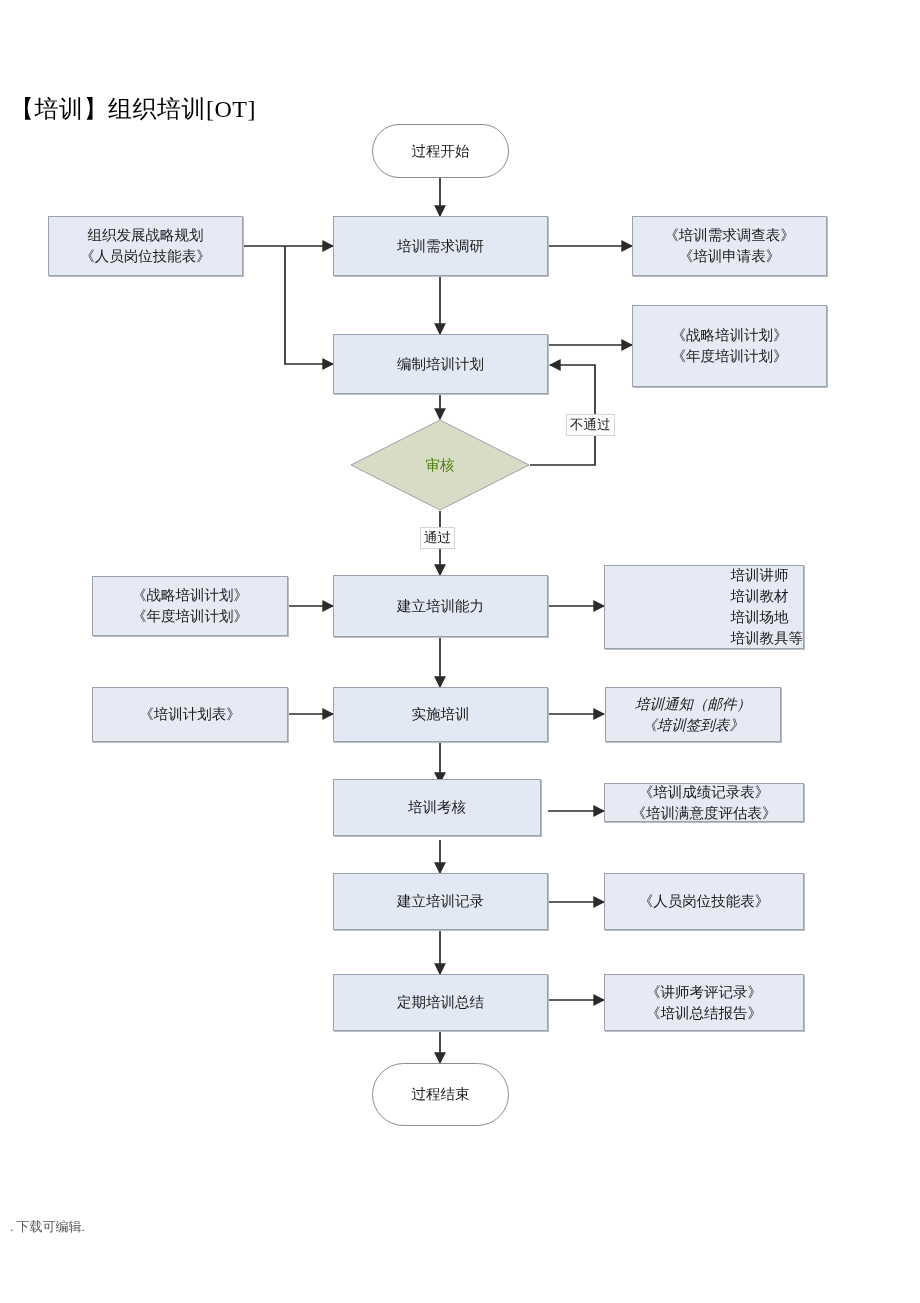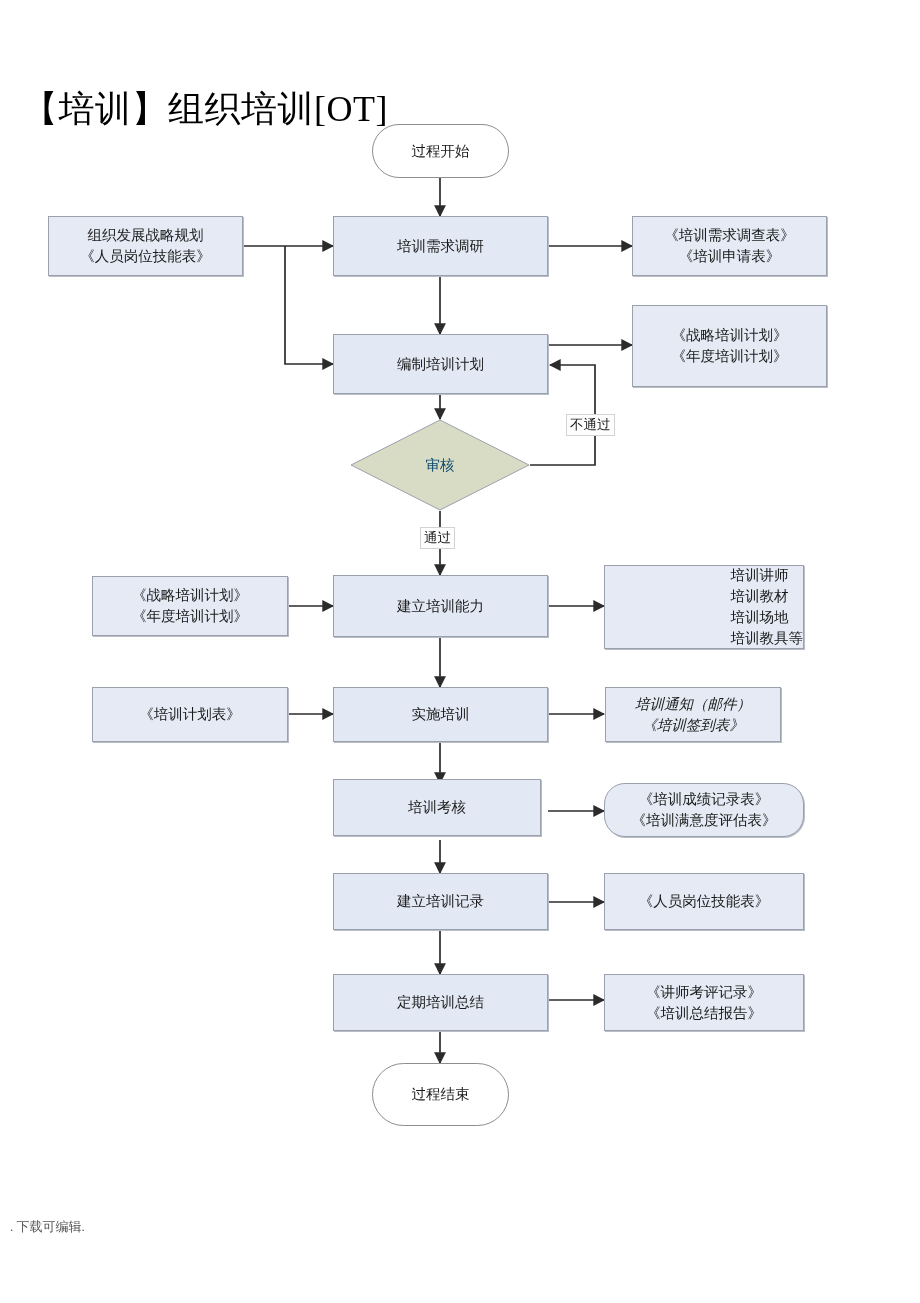--- a/index.html
+++ b/index.html
@@ -13,23 +13,23 @@
   }
   #page {
     position: relative;
     width: 920px;
     height: 1303px;
     overflow: hidden;
     background: #ffffff;
   }
   #title {
     position: absolute;
-    left: 22px;
+    left: 10px;
     top: 92px;
-    font-size: 36px;
+    font-size: 24px;
     line-height: 34px;
     letter-spacing: 0.5px;
     color: #000;
     white-space: nowrap;
   }
   #footer {
     position: absolute;
     left: 10px;
     top: 1218px;
     font-size: 13px;
@@ -83,21 +83,21 @@
   .diamond-wrap {
     position: absolute;
     display: flex;
     align-items: center;
     justify-content: center;
   }
   .diamond-label {
     position: relative;
     z-index: 2;
     font-size: 14.5px;
-    color: #0c4a6e;
+    color: #4d7c0f;
   }
   .edge-label {
     position: absolute;
     background: #fdfdfd;
     border: 1px solid #d3d3d3;
     font-size: 13.5px;
     line-height: 18px;
     padding: 1px 3px;
     color: #1a1a1a;
     white-space: nowrap;
@@ -216,21 +216,21 @@
     <span>实施培训</span>
   </div>
   <div class="node io-right" style="left:605px; top:687px; width:176px; height:55px;font-style:italic;">
     <span>培训通知（邮件）
 《培训签到表》</span>
   </div>
 
   <div class="node box" style="left:333px; top:779px; width:208px; height:57px;">
     <span>培训考核</span>
   </div>
-  <div class="node io-right" style="left:604px; top:783px; width:200px; height:54px;border-radius:21px;">
+  <div class="node io-right" style="left:604px; top:783px; width:200px; height:39px;">
     <span>《培训成绩记录表》
 《培训满意度评估表》</span>
   </div>
 
   <div class="node box" style="left:333px; top:873px; width:215px; height:57px;">
     <span>建立培训记录</span>
   </div>
   <div class="node io-right" style="left:604px; top:873px; width:200px; height:57px;">
     <span>《人员岗位技能表》</span>
   </div>

